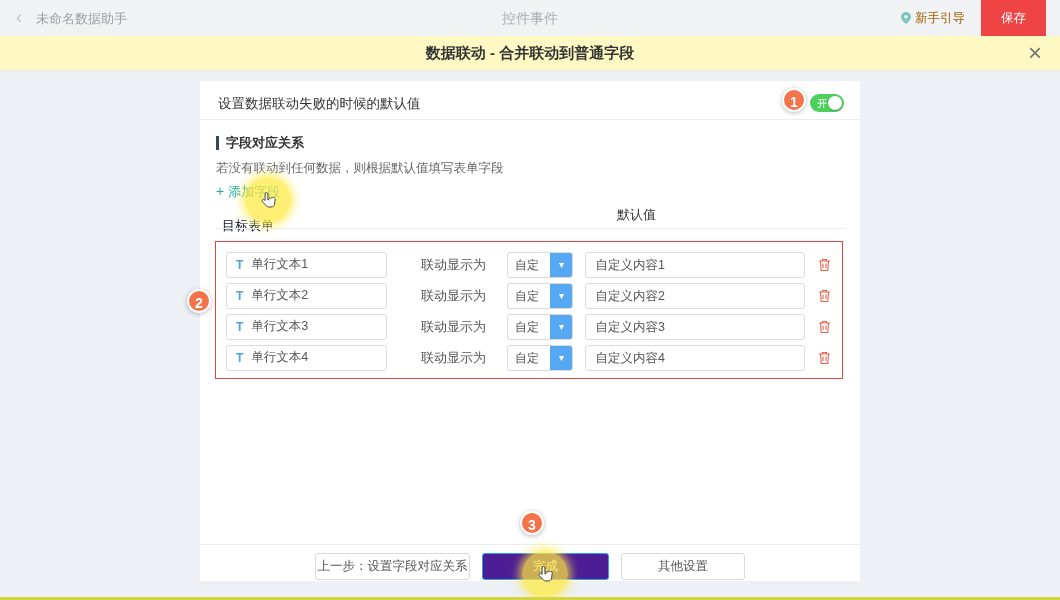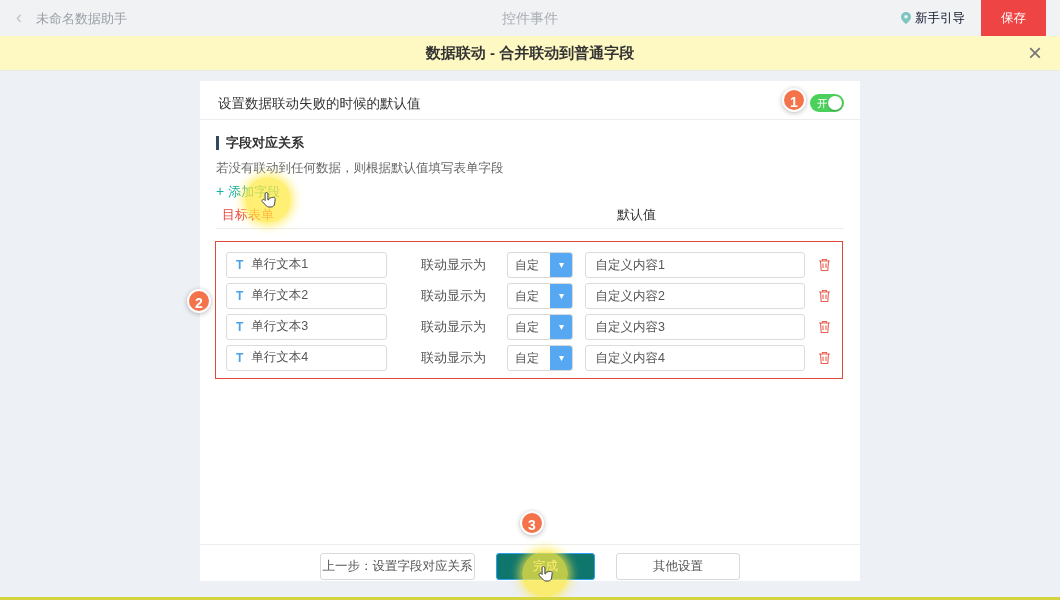--- a/index.html
+++ b/index.html
@@ -5,21 +5,21 @@
   * { margin:0; padding:0; box-sizing:border-box; }
   body { font-family:"Liberation Sans","DejaVu Sans",sans-serif; }
   .screen { position:relative; width:1060px; height:600px; background:#edf0f4; overflow:hidden; }
 
   
   .topbar { position:absolute; top:0; left:0; right:0; height:36px; background:#f1f2f4; }
   .tb-back { position:absolute; left:16px; top:7px; font-size:18px; color:#c0c4c9; line-height:20px; cursor:pointer; }
   .tb-title { position:absolute; left:36px; top:10px; font-size:13px; color:#9aa0a6; }
   .tb-center { position:absolute; left:50%; top:10px; transform:translateX(-50%); font-size:14px; color:#a8adb4; }
   .tb-right { position:absolute; right:14px; top:0; height:36px; display:flex; align-items:center; gap:16px; }
-  .tb-guide { display:flex; align-items:flex-end; gap:4px; font-size:12.5px; color:#0f172a; cursor:pointer; }
+  .tb-guide { display:flex; align-items:flex-end; gap:4px; font-size:12.5px; color:#a16207; cursor:pointer; }
   .tb-save { background:#ef4444; color:#fff; font-size:12.5px; padding:12px 20px; border-radius:2px; cursor:pointer; }
 
   
   .modal-head { position:absolute; top:36px; left:0; right:0; height:35px; background:#fef9c3; border-bottom:1px solid #e9e9e9; }
   .modal-title { width:100%; text-align:center; line-height:34px; font-size:15px; font-weight:bold; color:#333; }
   .modal-close { position:absolute; right:18px; top:3px; font-size:24px; color:#777; cursor:pointer; line-height:28px; }
 
   
   .modal-body { position:absolute; top:71px; left:0; right:0; bottom:0; background:#edf0f4; }
   .card { position:absolute; left:200px; top:10px; width:660px; height:500px; background:#fff; }
@@ -37,42 +37,42 @@
   .badge-1 { right:54px; top:7px; }
   .badge-2 { left:-13px; top:208px; }
   .badge-3 { left:320px; top:430px; }
 
   .sec-title { position:absolute; left:16px; top:55px; font-size:13px; font-weight:bold; color:#333;
     border-left:3px solid #35495e; padding-left:7px; line-height:14px; }
   .sec-desc { position:absolute; left:16px; top:79px; font-size:12.5px; color:#666; }
   .add-field { position:absolute; left:16px; top:102px; font-size:13px; color:#1ab0a3; cursor:pointer; }
   .add-field .plus { margin-right:4px; font-size:14px; }
 
-  .col-target { position:absolute; left:22px; top:125px; font-size:13px; color:#ef4444; }
+  .col-target { position:absolute; left:22px; top:136px; font-size:13px; color:#0f172a; }
   .col-default { position:absolute; left:417px; top:125px; font-size:13px; color:#333; }
   .head-divider { position:absolute; left:16px; right:16px; top:147px; border-top:1px solid #ececec; }
 
   .red-box { position:absolute; left:15px; top:160px; width:628px; height:138px; border:1px solid #e0483a; padding:7px 0; }
   .row { height:31px; display:flex; align-items:center; padding:0 10px; }
   .field-box { width:165px; height:26px; border:1px solid #dcdcdc; border-radius:3px; display:flex; align-items:center; background:#fff; cursor:text; }
   .t-icon { color:#4aa3e8; font-size:12px; font-weight:bold; margin:0 8px 0 9px; }
   .field-text { font-size:12.5px; color:#555; }
   .rel-label { margin-left:34px; font-size:13px; color:#555; white-space:nowrap; }
   .dropdown { margin-left:21px; width:68px; height:26px; border:1px solid #d9d9d9; border-radius:3px; display:flex; overflow:hidden; cursor:pointer; background:#fff; }
   .dd-text { flex:1; font-size:12px; color:#555; line-height:24px; padding-left:7px; }
   .dd-btn { width:22px; background:#57a8f2; color:#fff; text-align:center; line-height:24px; font-size:10px; }
   .value-box { margin-left:12px; width:225px; height:26px; border:1px solid #dcdcdc; border-radius:3px; line-height:24px; padding-left:9px; font-size:12.5px; color:#555; background:#fff; cursor:text;
     overflow:hidden; white-space:nowrap; }
   .trash { margin-left:13px; width:14px; height:16px; cursor:pointer; display:inline-flex; align-items:center; }
 
   .footer { position:absolute; left:0; right:0; bottom:0; height:37px; border-top:1px solid #ececec;
-    display:flex; justify-content:center; gap:21px; padding-top:8px; }
+    display:flex; justify-content:center; gap:12px; padding-top:8px; }
   .btn { height:27px; line-height:25px; font-size:12.5px; border-radius:3px; text-align:center; cursor:pointer; }
   .btn-prev { width:155px; border:1px solid #d9d9d9; color:#555; background:#fff; }
-  .btn-done { width:99px; background:#0f766e; border:1px solid #2b9ff2; color:#fff; }
+  .btn-done { width:127px; background:#4c1d95; border:1px solid #2b9ff2; color:#fff; }
   .btn-other { width:124px; border:1px solid #d9d9d9; color:#555; background:#fff; }
 
   .spot { position:absolute; width:46px; height:46px; border-radius:50%;
     background:rgba(255,233,62,.72); box-shadow:0 0 10px 3px rgba(255,233,62,.75); z-index:5; }
   .spot-add { left:45px; top:96px; }
   .spot-done { left:322px; top:470px; }
   .cursor-hand { position:absolute; z-index:7; }
   .cursor-add { left:60px; top:110px; }
   .cursor-done { left:337px; top:484px; }
 

